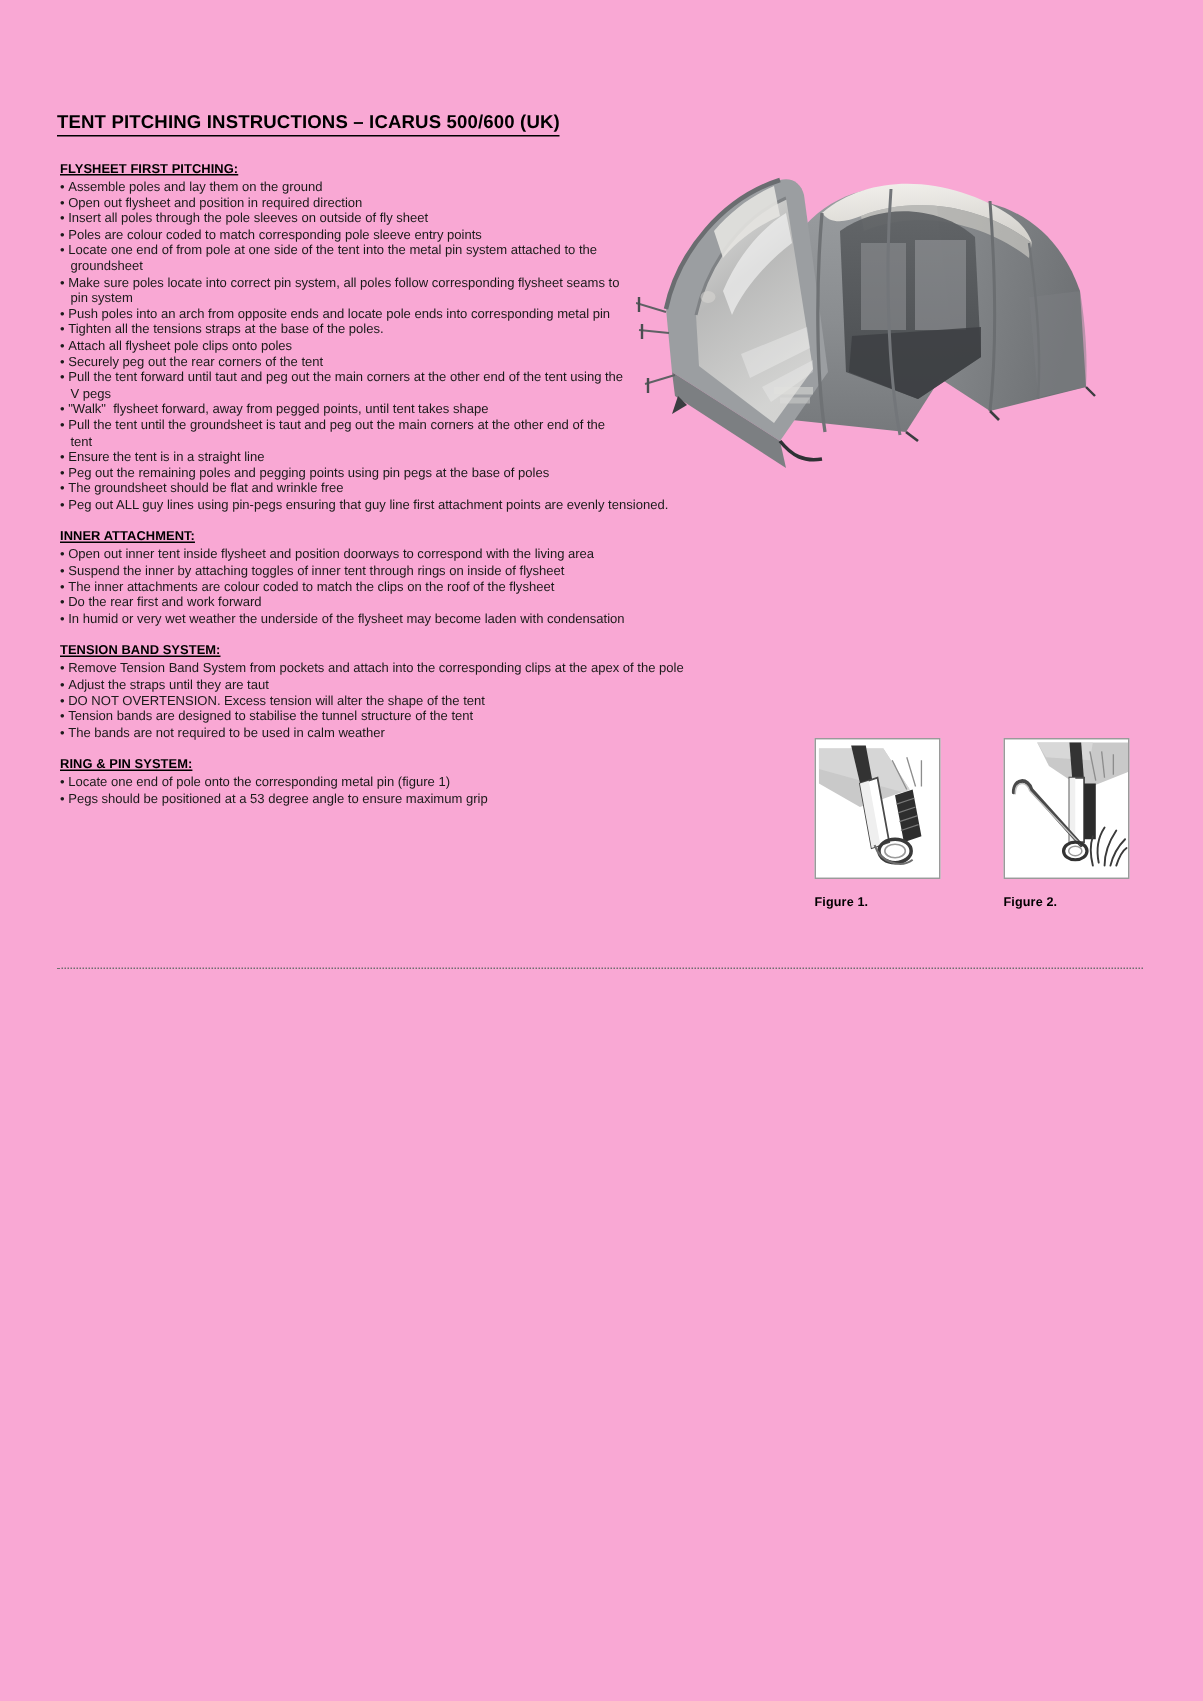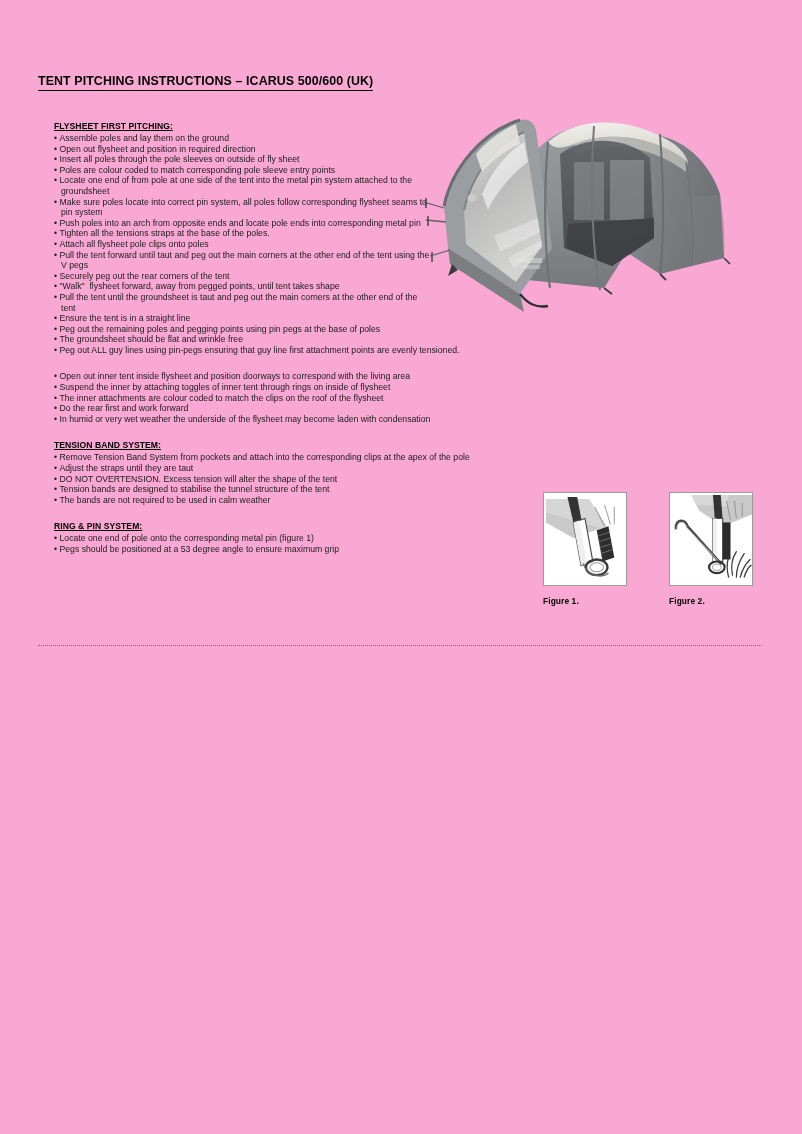--- a/index.html
+++ b/index.html
@@ -38,21 +38,21 @@
   }
 
   
   .text-col {
     position: absolute;
     left: 38px;
     top: 105px;
     width: 505px;
   }
 
-  .section { margin: 16px; }
+  .section { margin: 2px; }
   .section + .section { margin-top: 11px; }
 
   .section-head {
     font-size: 8.6px;
     font-weight: bold;
     letter-spacing: 0.05px;
     text-decoration: underline;
     line-height: 11px;
     margin-bottom: 1px;
     display: block;
@@ -147,32 +147,33 @@
       <ul class="bullets">
         <li>Assemble poles and lay them on the ground</li>
         <li>Open out flysheet and position in required direction</li>
         <li>Insert all poles through the pole sleeves on outside of fly sheet</li>
         <li>Poles are colour coded to match corresponding pole sleeve entry points</li>
         <li>Locate one end of from pole at one side of the tent into the metal pin system attached to the groundsheet</li>
         <li>Make sure poles locate into correct pin system, all poles follow corresponding flysheet seams to pin system</li>
         <li>Push poles into an arch from opposite ends and locate pole ends into corresponding metal pin</li>
         <li>Tighten all the tensions straps at the base of the poles.</li>
         <li>Attach all flysheet pole clips onto poles</li>
+        <li>Securely peg out the rear corners of the tent</li>
         <li>Pull the tent forward until taut and peg out the main corners at the other end of the tent using the V pegs</li>
-        <li>Securely peg out the rear corners of the tent</li>
         <li>"Walk"  flysheet forward, away from pegged points, until tent takes shape</li>
         <li>Pull the tent until the groundsheet is taut and peg out the main corners at the other end of the tent</li>
         <li>Ensure the tent is in a straight line</li>
         <li>Peg out the remaining poles and pegging points using pin pegs at the base of poles</li>
         <li>The groundsheet should be flat and wrinkle free</li>
         <li class="wide-line" style="max-width:505px">Peg out ALL guy lines using pin-pegs ensuring that guy line first attachment points are evenly tensioned.</li>
       </ul>
     </div>
 
     <div class="section w-full">
+      <span class="section-head">INNER ATTACHMENT:</span>
       <ul class="bullets">
         <li>Open out inner tent inside flysheet and position doorways to correspond with the living area</li>
         <li>Suspend the inner by attaching toggles of inner tent through rings on inside of flysheet</li>
         <li>The inner attachments are colour coded to match the clips on the roof of the flysheet</li>
         <li>Do the rear first and work forward</li>
         <li>In humid or very wet weather the underside of the flysheet may become laden with condensation</li>
       </ul>
     </div>
 
     <div class="section w-full">

